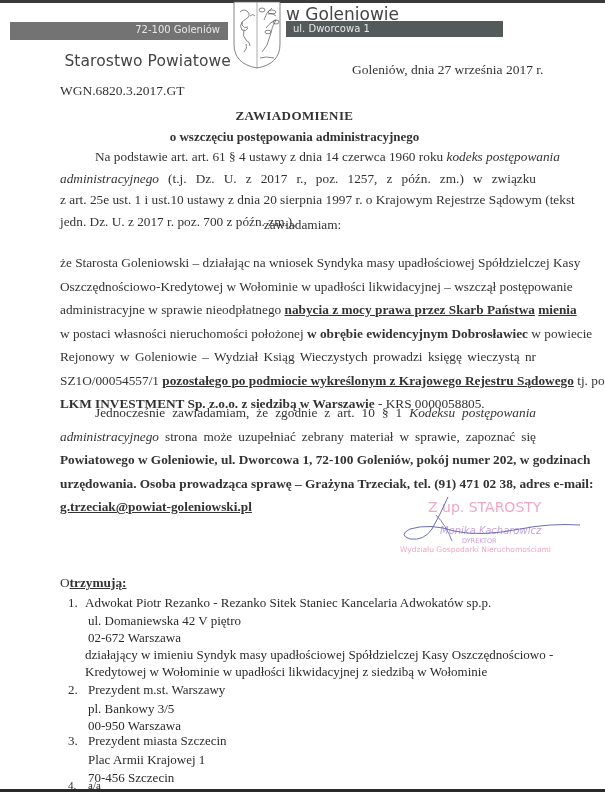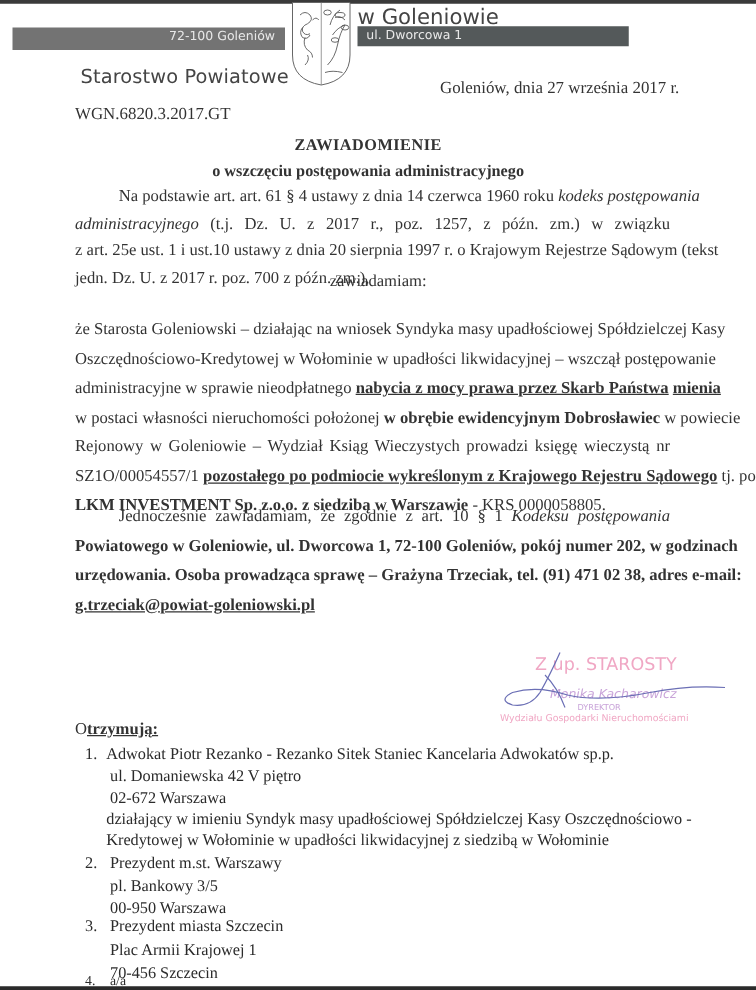--- a/index.html
+++ b/index.html
@@ -35,21 +35,21 @@
   .p1 .first { padding-left: 35px; }
   .zaw { position: absolute; left: 0; width: 605px; text-align: center; top: 217px; font-size: 13.3px; color: #333; }
   .p2 { top: 251px; line-height: 23.5px; }
   .p3 { top: 401px; line-height: 23.5px; }
   .p3 .first { padding-left: 35px; }
   b { font-weight: bold; }
   u { text-decoration: underline; }
   i { font-style: italic; }
 
   
-  .stamp { position: absolute; left: 380px; top: 520px; width: 210px; height: 70px; }
+  .stamp { position: absolute; left: 380px; top: 495px; width: 210px; height: 70px; }
   .stamp .zup { position: absolute; left: 48px; top: 4px; font-family: "DejaVu Sans", sans-serif; font-size: 14px; color: #f0a7c4; }
   .stamp .name { position: absolute; left: 60px; top: 30px; font-family: "DejaVu Sans", sans-serif; font-style: italic; font-size: 10px; color: #c9a4d9; }
   .stamp .role { position: absolute; left: 82px; top: 42px; font-family: "DejaVu Sans", sans-serif; font-size: 6.5px; color: #c9a4d9; }
   .stamp .dept { position: absolute; left: 20px; top: 50px; font-family: "DejaVu Sans", sans-serif; font-size: 7.5px; color: #f0a7c4; }
   .stamp svg { position: absolute; left: 0; top: 0; }
 
   
   .recv-head { position: absolute; left: 60px; top: 575px; font-size: 13.3px; color: #333; }
   .recv-head u { font-weight: bold; text-align: right; }
   .rnum { position: absolute; left: 68px; font-size: 13px; }
@@ -112,20 +112,21 @@
   <span class="line">Oszczędnościowo-Kredytowej w Wołominie w upadłości likwidacyjnej – wszczął postępowanie</span>
   <span class="line"><span>administracyjne w sprawie nieodpłatnego </span><b><u>nabycia z mocy prawa przez Skarb Państwa</u></b><span> </span><b><u>mienia</u></b></span>
   <span class="line"><span>w postaci własności nieruchomości położonej </span><b>w obrębie ewidencyjnym Dobrosławiec</b><span> w powiecie</span></span>
   <span class="line">Rejonowy w Goleniowie – Wydział Ksiąg Wieczystych prowadzi księgę wieczystą nr</span>
   <span class="line"><span>SZ1O/00054557/1 </span><b><u>pozostałego po podmiocie wykreślonym z Krajowego Rejestru Sądowego</u></b><span> tj. po</span></span>
   <span class="line last"><b>LKM INVESTMENT Sp. z.o.o. z siedzibą w Warszawie</b><span>  - KRS 0000058805.</span></span>
 </div>
 
 <div class="p p3">
   <span class="line first"><span>Jednocześnie zawiadamiam, że zgodnie z art. 10 § 1 </span><i>Kodeksu postępowania</i></span>
+  <span class="line"><i>administracyjnego</i><span> strona może uzupełniać zebrany materiał w sprawie, zapoznać się</span></span>
   <b class="line">Powiatowego w Goleniowie, ul. Dworcowa 1, 72-100 Goleniów, pokój numer 202, w godzinach</b>
   <b class="line">urzędowania. Osoba prowadząca sprawę – Grażyna Trzeciak, tel. (91) 471 02 38, adres e-mail:</b>
   <span class="line last"><b><u>g.trzeciak@powiat-goleniowski.pl</u></b></span>
 </div>
 
 <div class="stamp">
   <div class="zup">Z up. STAROSTY</div>
   <div class="name">Monika Kacharowicz</div>
   <div class="role">DYREKTOR</div>
   <div class="dept">Wydziału Gospodarki Nieruchomościami</div>

